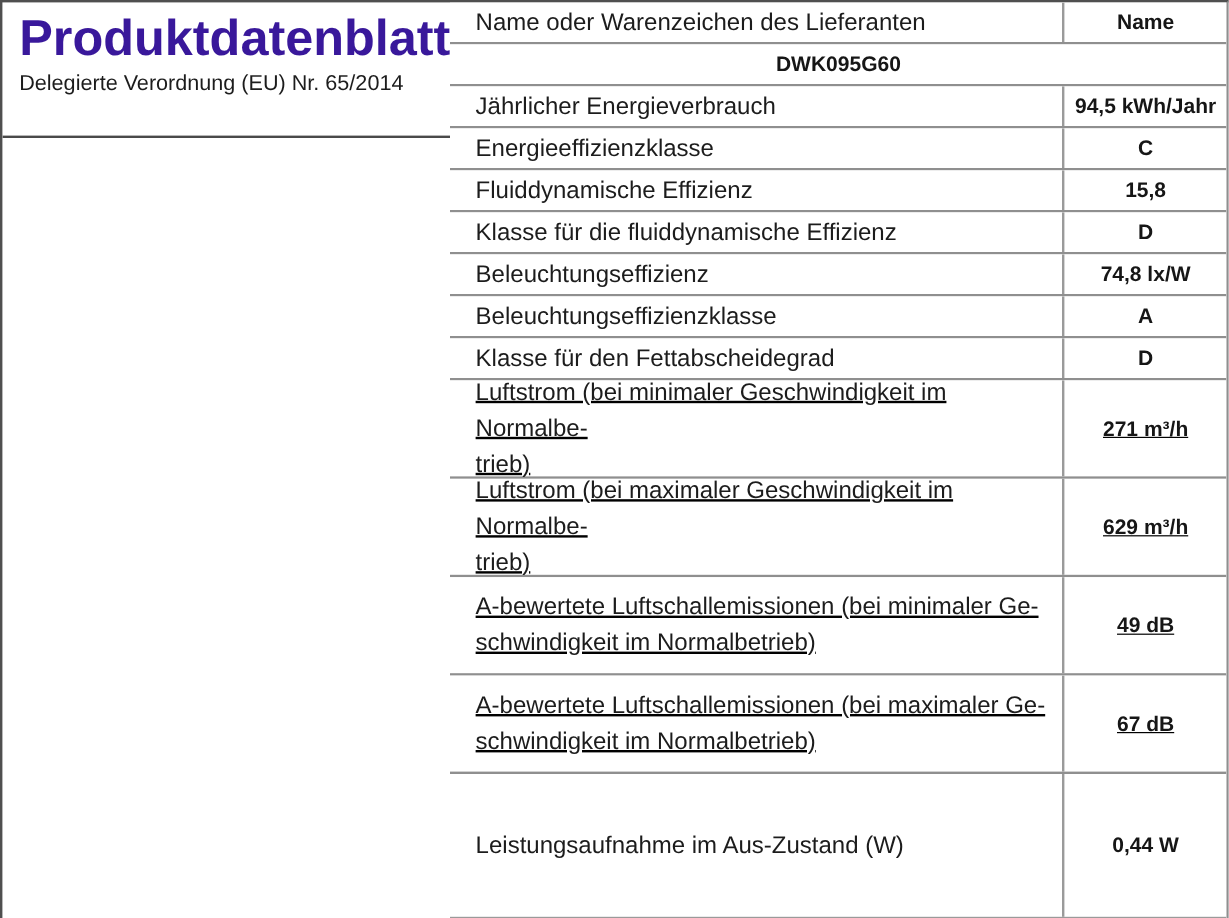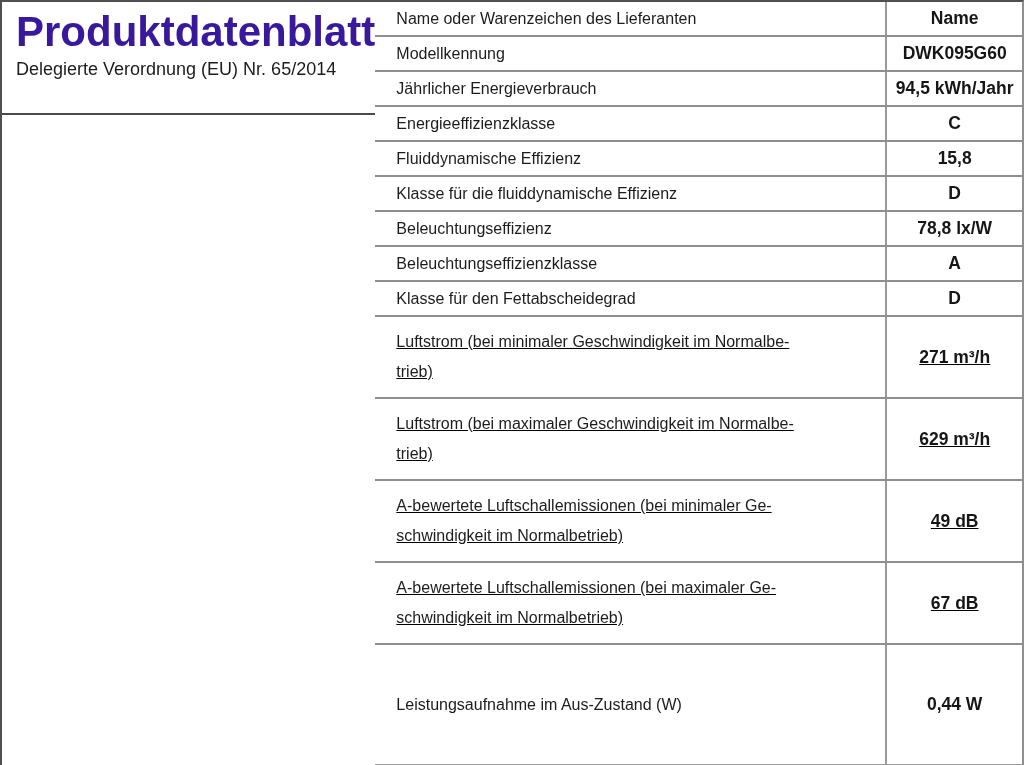--- a/index.html
+++ b/index.html
@@ -60,21 +60,21 @@
     border-bottom: 1px solid #9a9a9a;
   }
   .ds-label {
     box-sizing: border-box;
     flex: 0 0 512px;
     width: 512px;
     display: flex;
     align-items: center;
     padding: 2px 10px 2px 21px;
     border-right: 2px solid #9a9a9a;
-    font-size: 16px;
+    font-size: 20px;
     line-height: 30px;
     color: #1c1c1c;
     white-space: pre-line;
   }
   .ds-value {
     box-sizing: border-box;
     flex: 1 1 auto;
     display: flex;
     align-items: center;
     justify-content: center;
@@ -94,21 +94,20 @@
     <div class="doc-subtitle">Delegierte Verordnung (EU) Nr. 65/2014</div>
   </div>
 
   <div class="datasheet">
     <div class="ds-row">
       <div class="ds-label">Name oder Warenzeichen des Lieferanten</div>
       <div class="ds-value">Name</div>
     </div>
 
     <div class="ds-row">
-      <div class="ds-label">Modellkennung</div>
       <div class="ds-value">DWK095G60</div>
     </div>
 
     <div class="ds-row">
       <div class="ds-label">Jährlicher Energieverbrauch</div>
       <div class="ds-value">94,5 kWh/Jahr</div>
     </div>
 
     <div class="ds-row">
       <div class="ds-label">Energieeffizienzklasse</div>
@@ -120,21 +119,21 @@
       <div class="ds-value">15,8</div>
     </div>
 
     <div class="ds-row">
       <div class="ds-label">Klasse für die fluiddynamische Effizienz</div>
       <div class="ds-value">D</div>
     </div>
 
     <div class="ds-row">
       <div class="ds-label">Beleuchtungseffizienz</div>
-      <div class="ds-value">78,8 lx/W</div>
+      <div class="ds-value">74,8 lx/W</div>
     </div>
 
     <div class="ds-row">
       <div class="ds-label">Beleuchtungseffizienzklasse</div>
       <div class="ds-value">A</div>
     </div>
 
 
     <div class="ds-row">
       <div class="ds-label">Klasse für den Fettabscheidegrad</div>

